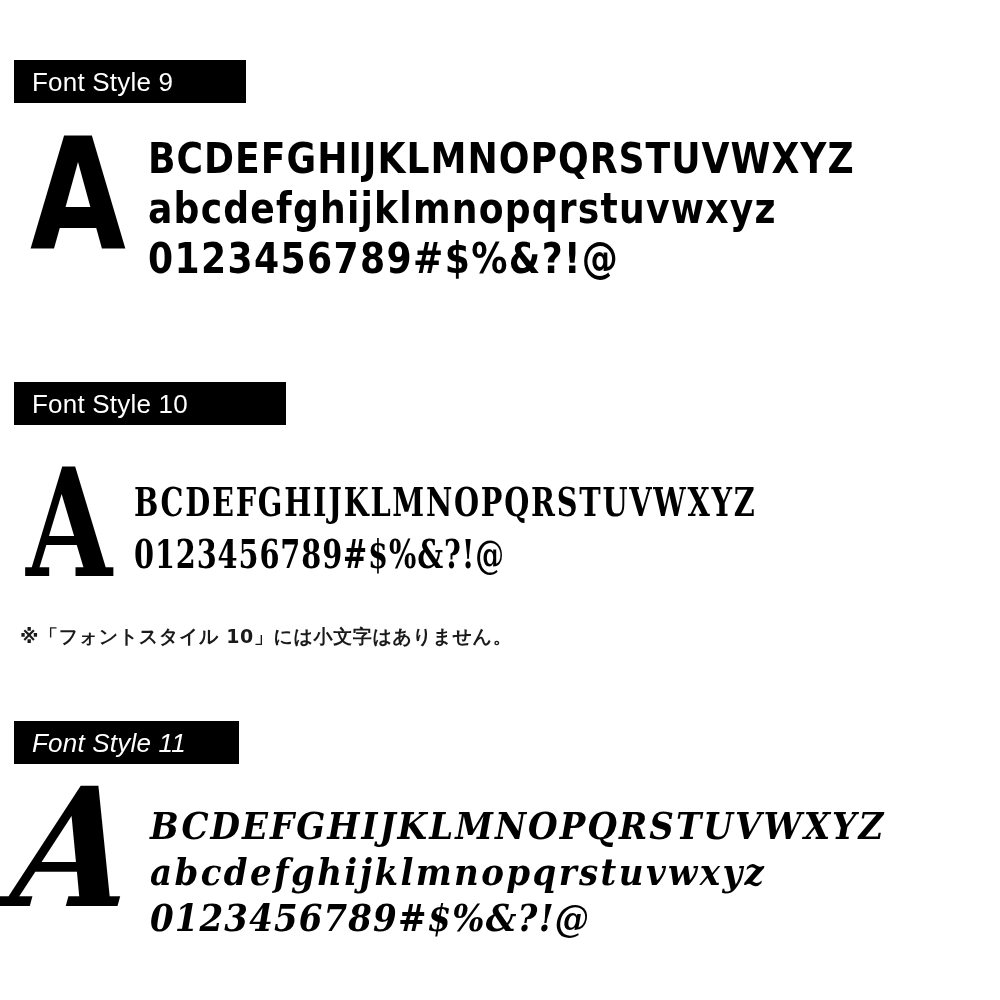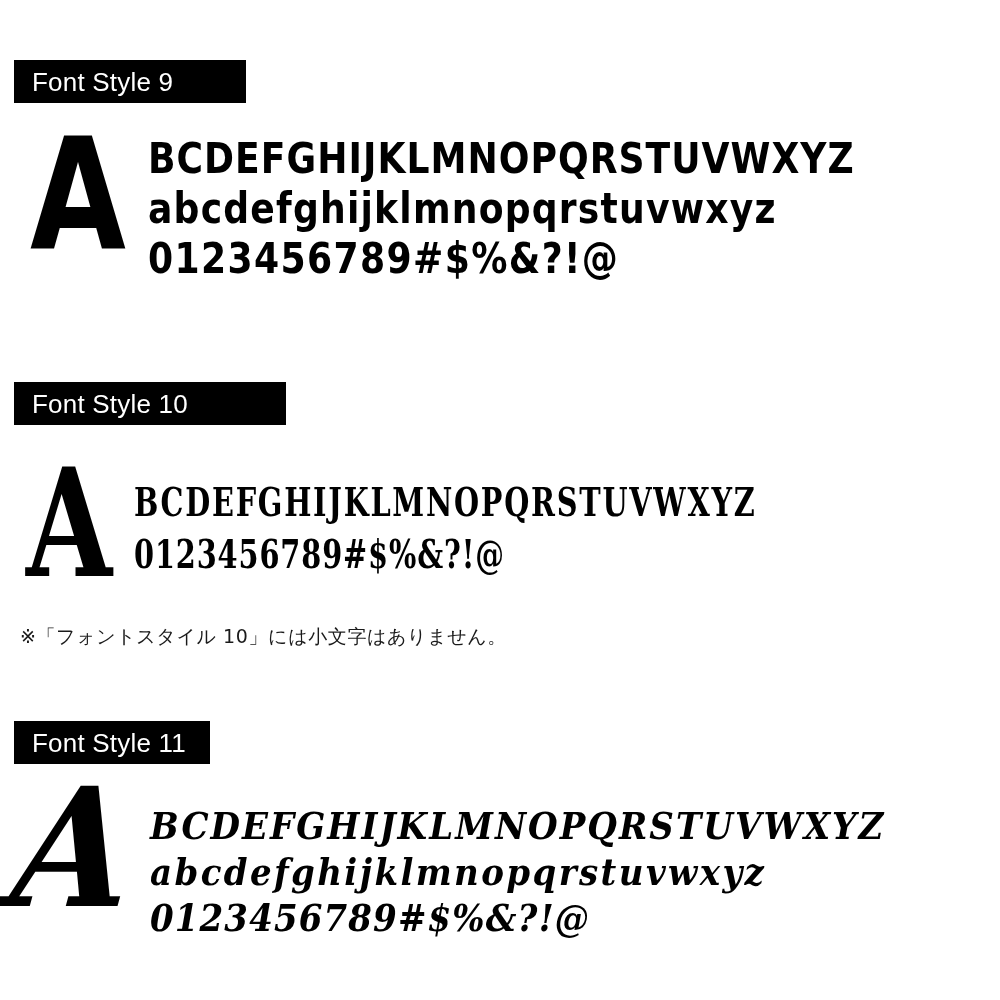--- a/index.html
+++ b/index.html
@@ -124,21 +124,21 @@
     transform-origin: left center;
   }
   .s11-row-2 { margin-top: 9px; letter-spacing: 2.6px; }
   .s11-row-3 { margin-top: 9px; letter-spacing: 1.2px; }
 
   
   .footnote {
     position: absolute;
     font-family: "DejaVu Sans", sans-serif;
     font-size: 19px;
-    font-weight: normal;
+    font-weight: bold;
     color: #1a1a1a;
     letter-spacing: 0.6px;
     white-space: nowrap;
     line-height: 1;
   }
 </style>
 </head>
 <body>
 
 <div class="specimen-page">
@@ -163,21 +163,21 @@
   <div class="specimen-block" style="left:26px; top:460px; width:950px;">
     <div class="big-letter s10-big" style="width:104px;">A</div>
     <div class="char-rows" style="margin-left:4px; padding-top:22px;">
       <div class="char-row s10-row s10-row-1">BCDEFGHIJKLMNOPQRSTUVWXYZ</div>
       <div class="char-row s10-row s10-row-2">0123456789#$%&amp;?!@</div>
     </div>
   </div>
 
   <div class="footnote" style="left:20px; top:627px;">※「フォントスタイル 10」には小文字はありません。</div>
 
-  <div class="label-bar" style="left:14px; top:721px; width:196px; height:43px;">
+  <div class="label-bar" style="left:14px; top:721px; width:225px; height:43px;font-style:italic;">
     <span class="label-text">Font Style 11</span>
   </div>
 
   <div class="specimen-block" style="left:22px; top:790px; width:975px;">
     <div class="big-letter s11-big" style="width:128px;">A</div>
     <div class="char-rows" style="margin-left:0px; padding-top:18px;">
       <div class="char-row s11-row s11-row-1">BCDEFGHIJKLMNOPQRSTUVWXYZ</div>
       <div class="char-row s11-row s11-row-2">abcdefghijklmnopqrstuvwxyz</div>
       <div class="char-row s11-row s11-row-3">0123456789#$%&amp;?!@</div>
     </div>

